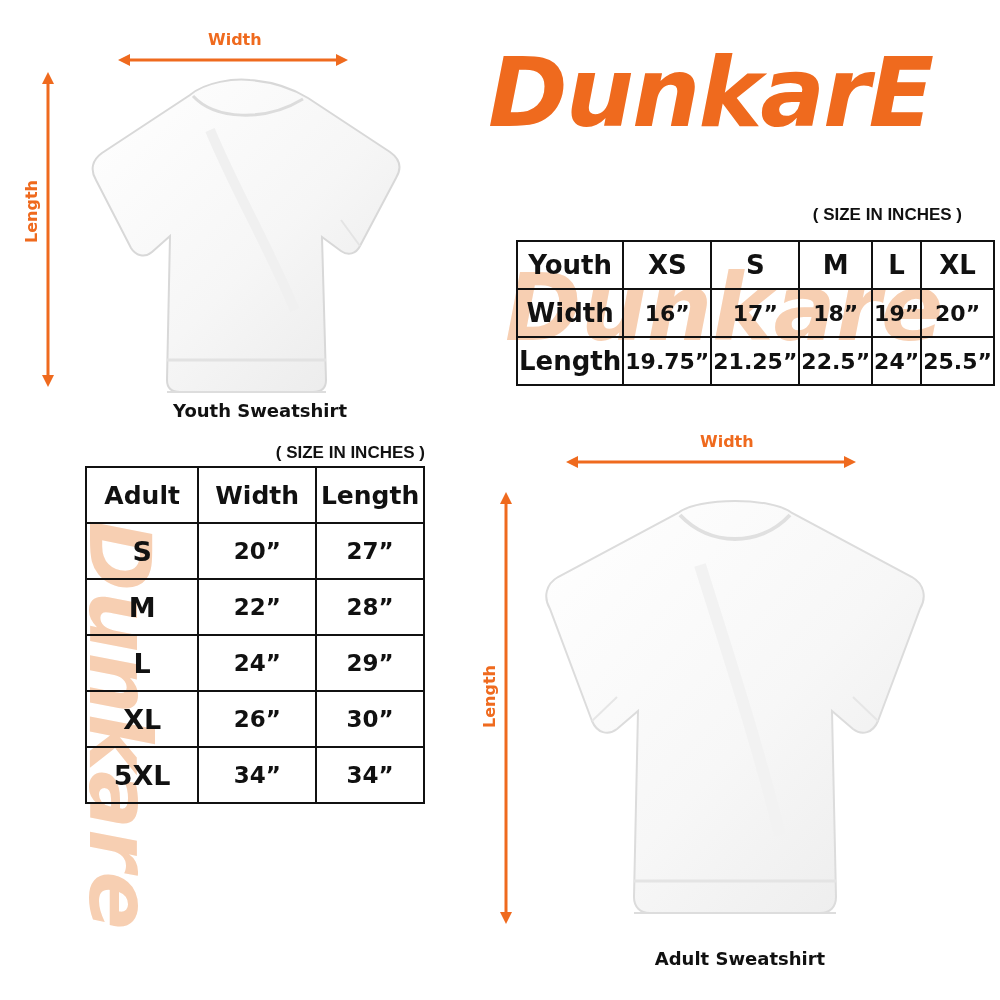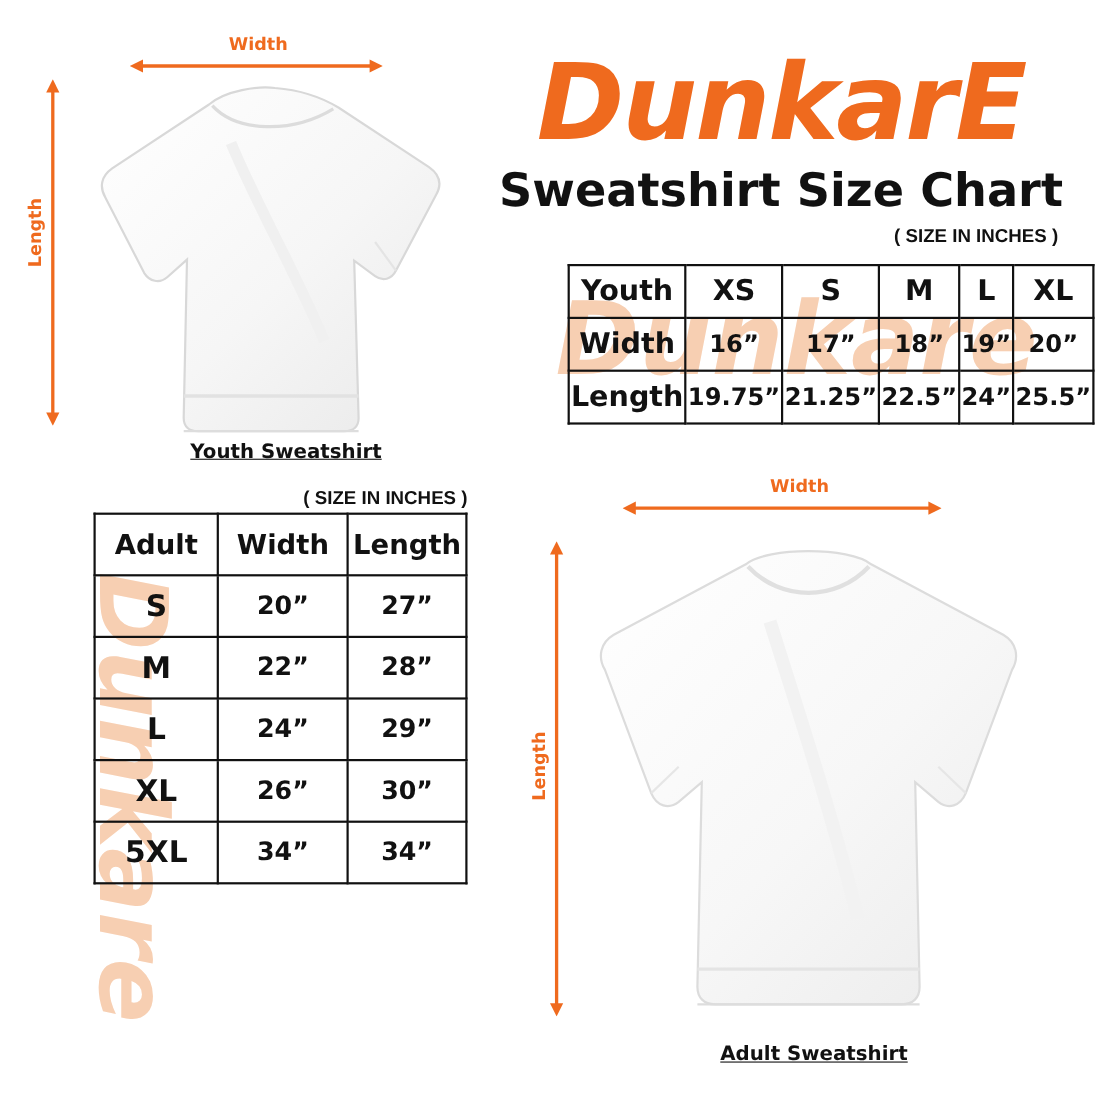--- a/index.html
+++ b/index.html
@@ -59,38 +59,37 @@
   #adult-table td.val{font-size:23px;}
   #adult-table td:first-child{width:115px;}
   #adult-table td:nth-child(2){width:120px;}
   #adult-table td:nth-child(3){width:105px;}
   #adult-table td.hdr{font-size:25px;}
 
   
   .shirt{position:absolute;z-index:1;}
   .caption{
     position:absolute;text-align:center;font-size:18px;font-weight:700;
-    color:#111;font-family:"DejaVu Sans", sans-serif;text-decoration:underline;
+    color:#111;font-family:"DejaVu Sans", sans-serif;
   }
   .dim-label{
     position:absolute;color:#ef6a1e;font-weight:700;font-size:16px;
     font-family:"DejaVu Sans", sans-serif;
   }
   .vert{writing-mode:vertical-rl;transform:rotate(180deg);}
 </style>
 </head>
 <body>
 
 <div class="page">
 
   <div class="wm wm1">Dunkare</div>
   <div class="wm wm2">Dunkare</div>
 
   <div class="brand">DunkarE</div>
-  <div class="brand-title">Sweatshirt Size Chart</div>
   <div class="units-top">( SIZE IN INCHES )</div>
 
   <svg class="shirt" style="left:60px;top:60px;" width="370" height="340" viewBox="0 0 370 340">
     <defs>
       <linearGradient id="gShade" x1="0" y1="0" x2="1" y2="1">
         <stop offset="0%" stop-color="#ffffff"></stop>
         <stop offset="55%" stop-color="#f6f6f6"></stop>
         <stop offset="100%" stop-color="#e9e9e9"></stop>
       </linearGradient>
     </defs>

